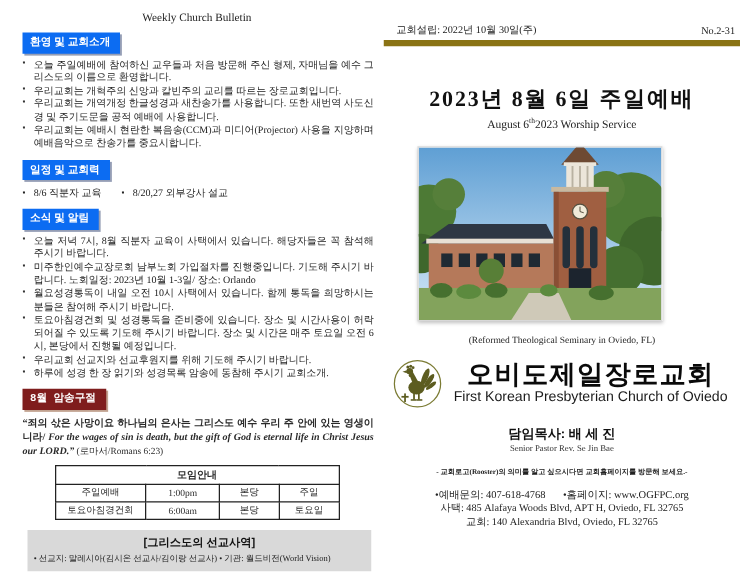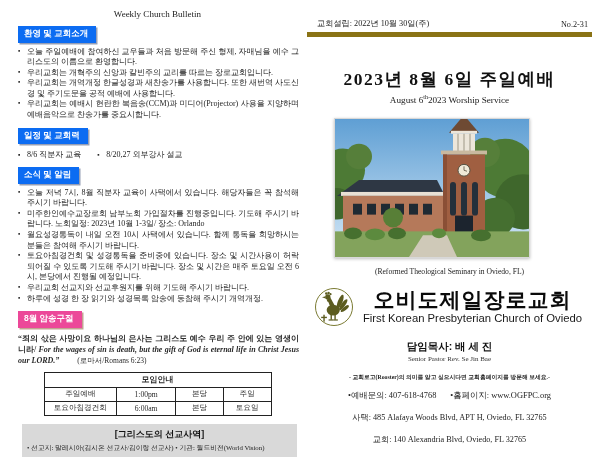--- a/index.html
+++ b/index.html
@@ -8,32 +8,32 @@
   .sheet { position:relative; width:600px; height:465px; background:#fff; }
 
   
   .page-left { position:absolute; left:16px; top:8px; width:283px; }
   .lp-title { text-align:center; font-size:13.5px; font-weight:bold; letter-spacing:0.5px; color:#111; }
   .lp-subtitle { text-align:center; font-size:9px; margin-top:1px; color:#222; }
   .chip { display:inline-block; color:#fff; font-weight:bold; font-size:8.5px;
     font-family:"Liberation Sans","DejaVu Sans",sans-serif;
     padding:2px 8px 2.5px 6px; margin:7px 0 3px 2px; box-shadow:1.5px 1.5px 0 rgba(20,40,90,0.45); }
   .chip.blue { background:#0c6cf2; }
-  .chip.orange { background:#ec4899; box-shadow:1.5px 1.5px 0 rgba(120,50,10,0.45); }
+  .chip.orange { background:#7f1d1d; box-shadow:1.5px 1.5px 0 rgba(120,50,10,0.45);font-family:Liberation Mono, monospace; }
   ul.blist { list-style:none; margin:1px 0 0 2px; }
   ul.blist li { position:relative; padding-left:9px; font-size:8px; line-height:10.6px;
     text-align:justify; color:#222; }
   ul.blist li::before { content:"▪"; position:absolute; left:0; top:-1px; font-size:6.5px; color:#333; }
   .schedule-line { margin:2px 0 0 2px; font-size:8px; line-height:11px; color:#222; }
   .schedule-line .bli { position:relative; padding-left:9px; margin-right:14px; }
   .schedule-line .bli::before { content:"▪"; position:absolute; left:0; top:-1px; font-size:6.5px; }
   .verse { margin:2px 0 0 2px; font-size:8px; line-height:11px; text-align:justify; }
   .verse .kr { font-weight:bold; }
   .verse .en { font-weight:bold; font-style:italic; }
-  .verse .ref { font-size:7.5px;margin-left:16px; }
+  .verse .ref { font-size:7.5px; }
   table.meet { width:228px; margin:6px auto 0 auto; border-collapse:collapse; border:1.6px solid #222; }
   table.meet th, table.meet td { border:1px solid #222; font-size:7.6px; text-align:center; padding:1.5px 2px; }
   table.meet th { font-weight:bold; font-size:8px; }
   col.c1 { width:32%; } col.c2 { width:26%; } col.c3 { width:21%; } col.c4 { width:21%; }
   .mission-box { margin:8px 2px 0 6px; background:#d9d9d9; padding:4px 5px 5px 5px; }
   .mission-title { text-align:center; font-weight:bold; font-size:9px;
     font-family:"Liberation Sans","DejaVu Sans",sans-serif; color:#111; margin-bottom:2px; }
   .mission-line { font-size:6.8px; line-height:9.4px; color:#222; }
 
   
@@ -55,21 +55,21 @@
   .church-kr { font-family:"Liberation Sans","DejaVu Sans",sans-serif; font-weight:bold;
     font-size:21px; letter-spacing:1px; color:#0a0a0a; line-height:22px; }
   .church-en { font-family:"Liberation Sans","DejaVu Sans",sans-serif; font-size:11.3px;
     color:#1a1a1a; margin-top:1px;text-align:center; }
   .pastor-kr { text-align:center; font-family:"Liberation Sans","DejaVu Sans",sans-serif;
     font-weight:bold; font-size:10.5px; margin-top:14px; color:#111; }
   .pastor-en { text-align:center; font-size:7px; margin-top:1px; color:#333; }
   .logo-note { text-align:center; font-size:5.8px; font-weight:bold; margin-top:10px; color:#222; }
   .contact-line { text-align:center; font-size:8.4px; margin-top:8px; color:#222; }
   .contact-line .gap { display:inline-block; width:14px; }
-  .addr-line { text-align:center; font-size:8.2px; margin-top:11px; color:#222; }
+  .addr-line { text-align:center; font-size:8.2px; margin-top:0; color:#222; }
 </style>
 </head>
 <body>
 
 <div class="sheet">
 
   <div class="page-left">
     <div class="lp-subtitle">Weekly Church Bulletin</div>
 
     <div class="chip blue">환영 및 교회소개</div>
@@ -86,21 +86,21 @@
       <span class="bli">8/20,27 외부강사 설교</span>
     </div>
 
     <div class="chip blue">소식 및 알림</div>
     <ul class="blist">
       <li>오늘 저녁 7시, 8월 직분자 교육이 사택에서 있습니다. 해당자들은 꼭 참석해 주시기 바랍니다.</li>
       <li>미주한인예수교장로회 남부노회 가입절차를 진행중입니다. 기도해 주시기 바랍니다. 노회일정: 2023년 10월 1-3일/ 장소: Orlando</li>
       <li>월요성경통독이 내일 오전 10시 사택에서 있습니다. 함께 통독을 희망하시는 분들은 참여해 주시기 바랍니다.</li>
       <li>토요아침경건회 및 성경통독을 준비중에 있습니다. 장소 및 시간사용이 허락되어질 수 있도록 기도해 주시기 바랍니다. 장소 및 시간은 매주 토요일 오전 6시, 본당에서 진행될 예정입니다.</li>
       <li>우리교회 선교지와 선교후원지를 위해 기도해 주시기 바랍니다.</li>
-      <li>하루에 성경 한 장 읽기와 성경목록 암송에 동참해 주시기 개역개정.</li>
+      <li>하루에 성경 한 장 읽기와 성경목록 암송에 동참해 주시기 교회소개.</li>
     </ul>
 
     <div class="chip orange">8월 암송구절</div>
     <p class="verse">
       <span class="kr">“죄의 삯은 사망이요 하나님의 은사는 그리스도 예수 우리 주 안에 있는 영생이니라/</span><span class="en"> For the wages of sin is death, but the gift of God is eternal life in Christ Jesus our LORD.”</span><span class="ref"> (로마서/Romans 6:23)</span>
     </p>
 
     <table class="meet">
       <colgroup>
           <col class="c1">

